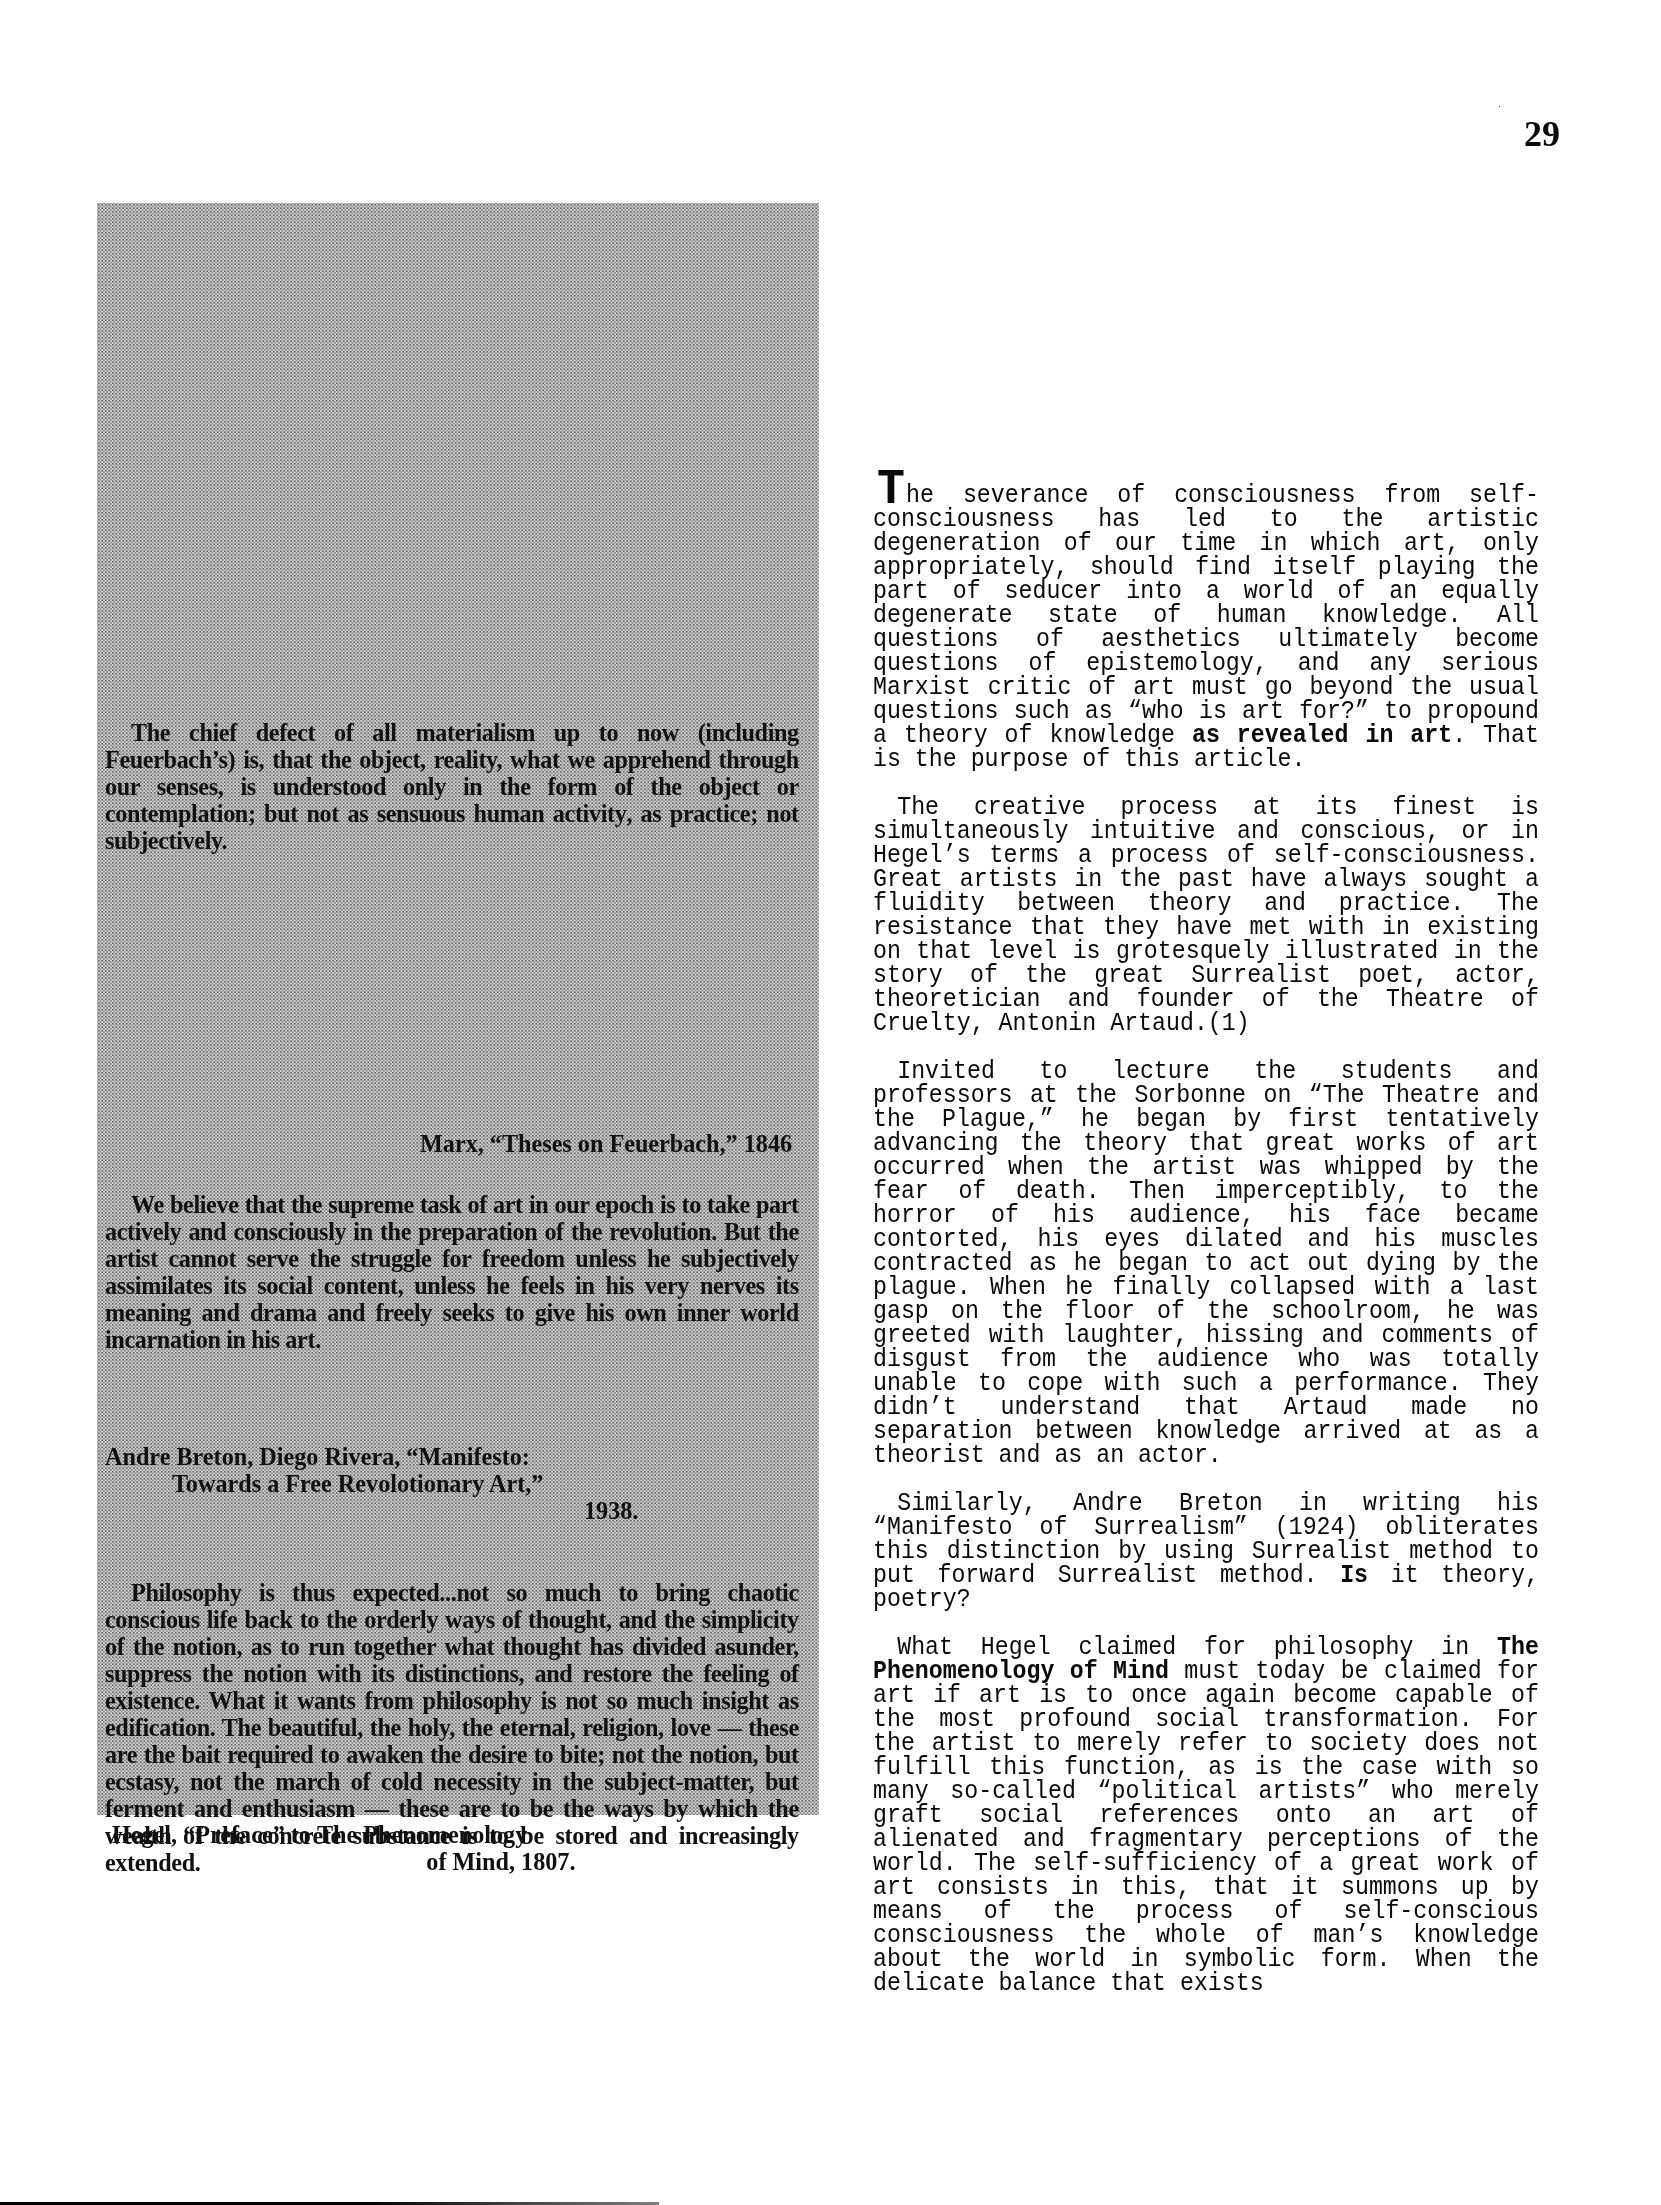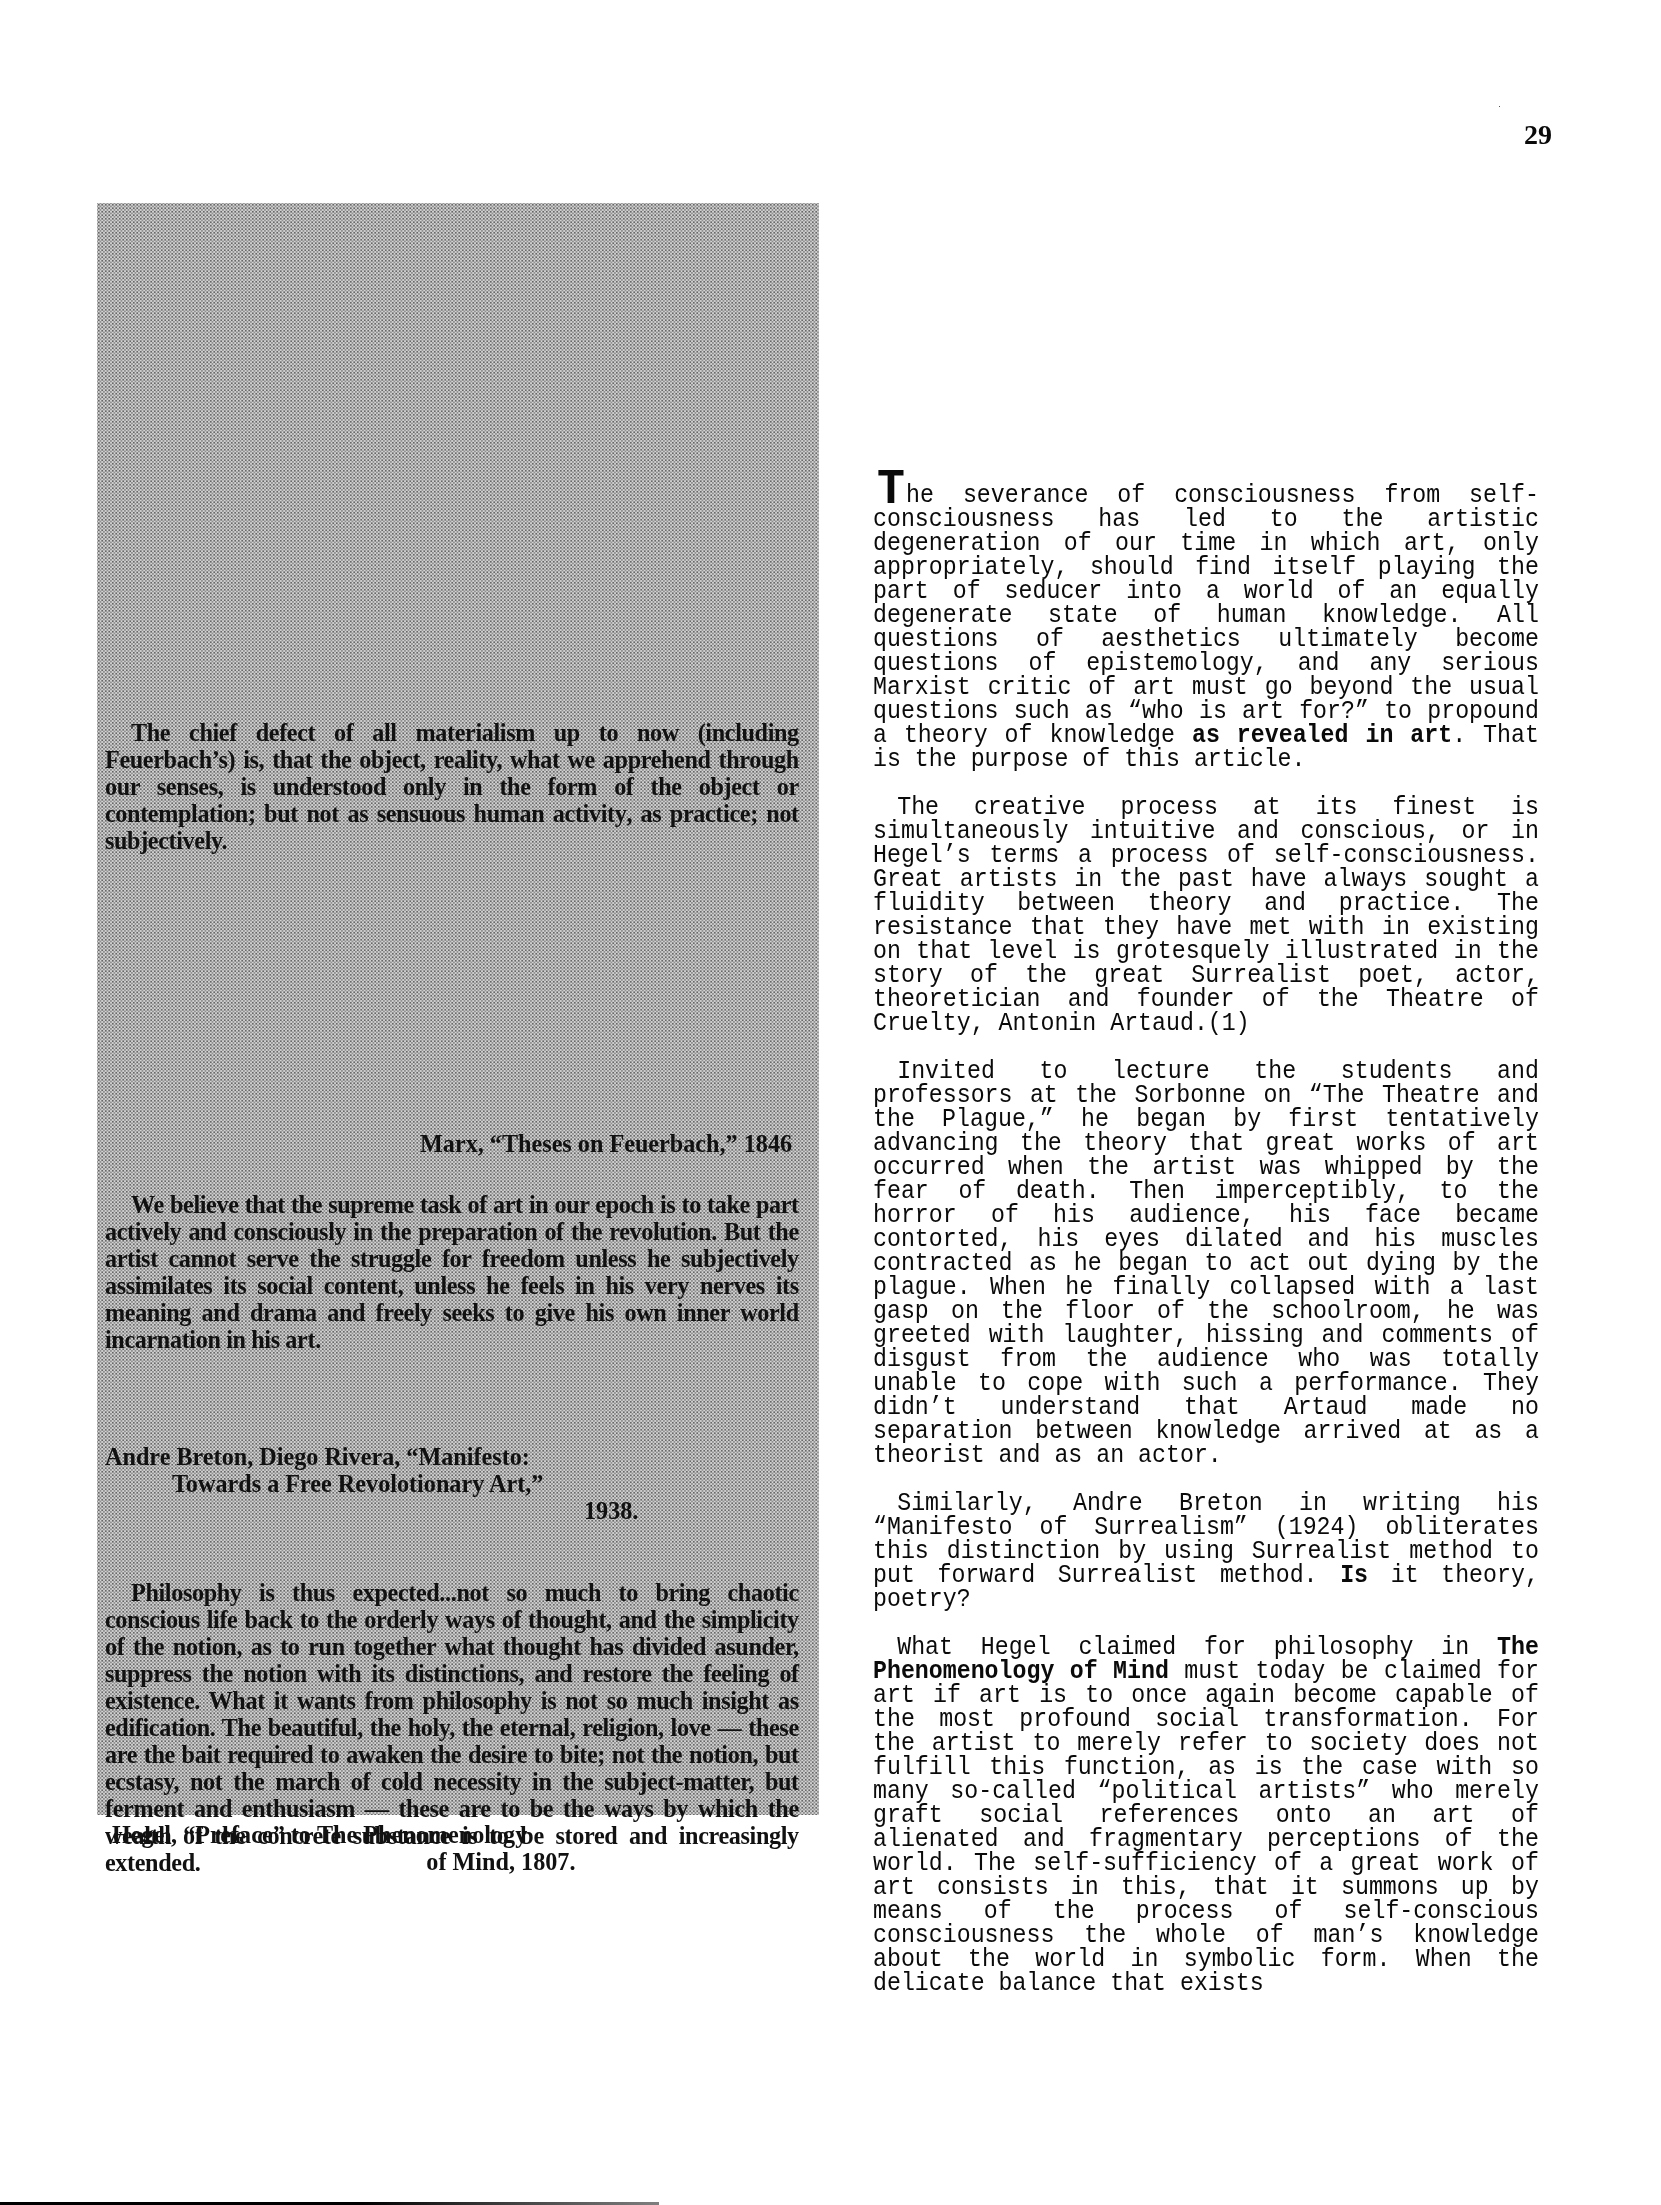--- a/index.html
+++ b/index.html
@@ -12,21 +12,21 @@
       height: 2205px;
       position: relative;
       overflow: hidden;
       font-family: "Liberation Serif", "DejaVu Serif", serif;
       color: #0a0a0a;
     }
     .page-number {
       position: absolute;
       left: 1524px;
       top: 119px;
-      font-size: 28px;
+      font-size: 36px;
       font-weight: bold;
       line-height: 31px;
     }
     .stray-dot {
       position: absolute;
       left: 1499px;
       top: 106px;
       width: 1.4px;
       height: 1.4px;
       background: #555;

